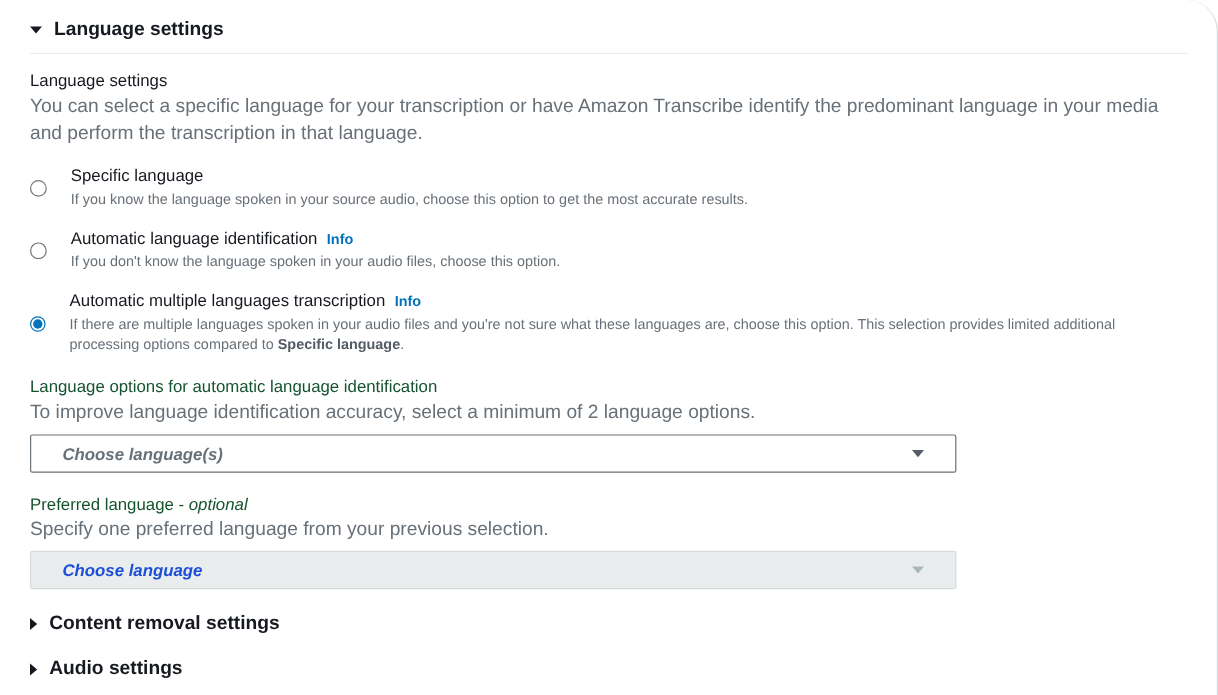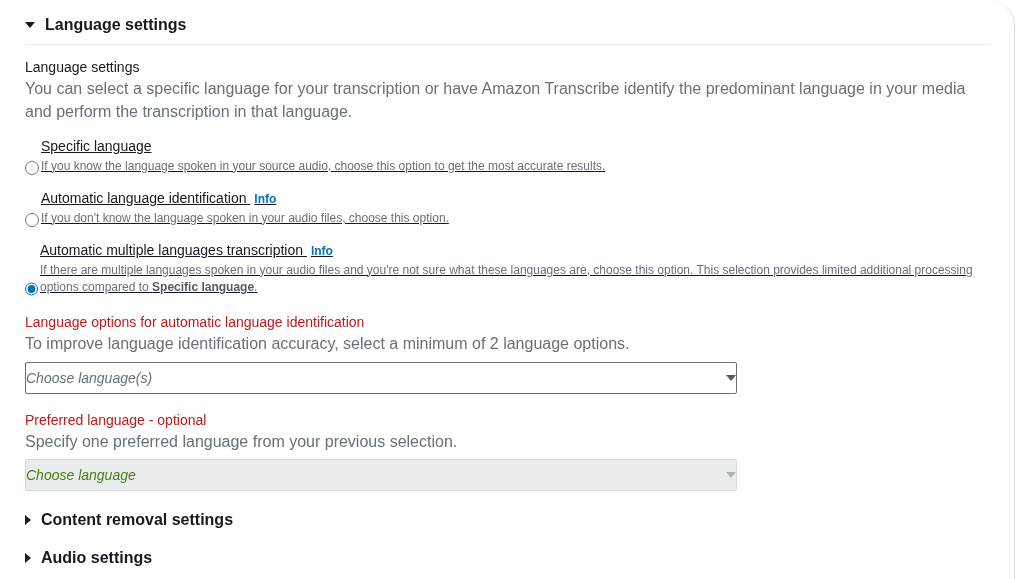--- a/index.html
+++ b/index.html
@@ -55,24 +55,23 @@
     }
     .helptext {
       font-size: 16px;
       color: #687078;
       line-height: 1.45;
       margin-top: 2px;
     }
     .radio-group { margin-top: 14px; }
     .radio-item {
       display: flex;
-      align-items: flex-end;
-      gap: 2px;
+      align-items: center;
+      gap: 20px;
       margin-bottom: 14px;
-      text-decoration: underline;
     }
     .radio-item input[type=radio] {
       margin-top: 2px;
       width: 14px; height: 14px;
       accent-color: #0073bb;
     }
     .radio-label {
       font-size: 14px;
       color: #16191f;
       line-height: 1.3;
@@ -87,54 +86,55 @@
     .radio-desc {
       font-size: 12px;
       color: #687078;
       line-height: 1.45;
       margin-top: 2px;
     }
     .radio-desc .bold { font-weight: 700; color: #545b64; }
     .field-block { margin-top: 18px; }
     .field-label {
       font-size: 14px;
-      color: #b91c1c;
+      color: #14532d;
     }
     .select {
       display: flex;
       align-items: center;
       justify-content: space-between;
       border: 1px solid #687078;
       border-radius: 2px;
       height: 32px;
-      padding: 0 0;
+      padding: 0 26px;
       margin-top: 6px;
-      width: 712px;
+      width: 772px;
       max-width: 100%;
       cursor: pointer;
       background: #fff;
+      font-weight: bold;
     }
     .select.disabled {
       border-color: #d5dbdb;
       background: #eaeded;
       cursor: default;
     }
     .select-placeholder {
       font-style: italic;
       color: #687078;
     }
-    .select.disabled .select-placeholder { color: #4d7c0f; }
+    .select.disabled .select-placeholder { color: #1d4ed8; }
     .chev {
       width: 0; height: 0;
       border-left: 5px solid transparent;
       border-right: 5px solid transparent;
       border-top: 6px solid #545b64;
     }
     .select.disabled .chev { border-top-color: #aab7b8; }
-    .optional { }
+    .optional { font-style: italic; }
     .collapsed-sections { margin-top: 10px; }
   </style>
 </head>
 <body>
 
 <div class="panel">
 
   <div class="section-header">
     <span class="caret caret-down"></span>
     <span class="section-title">Language settings</span>

